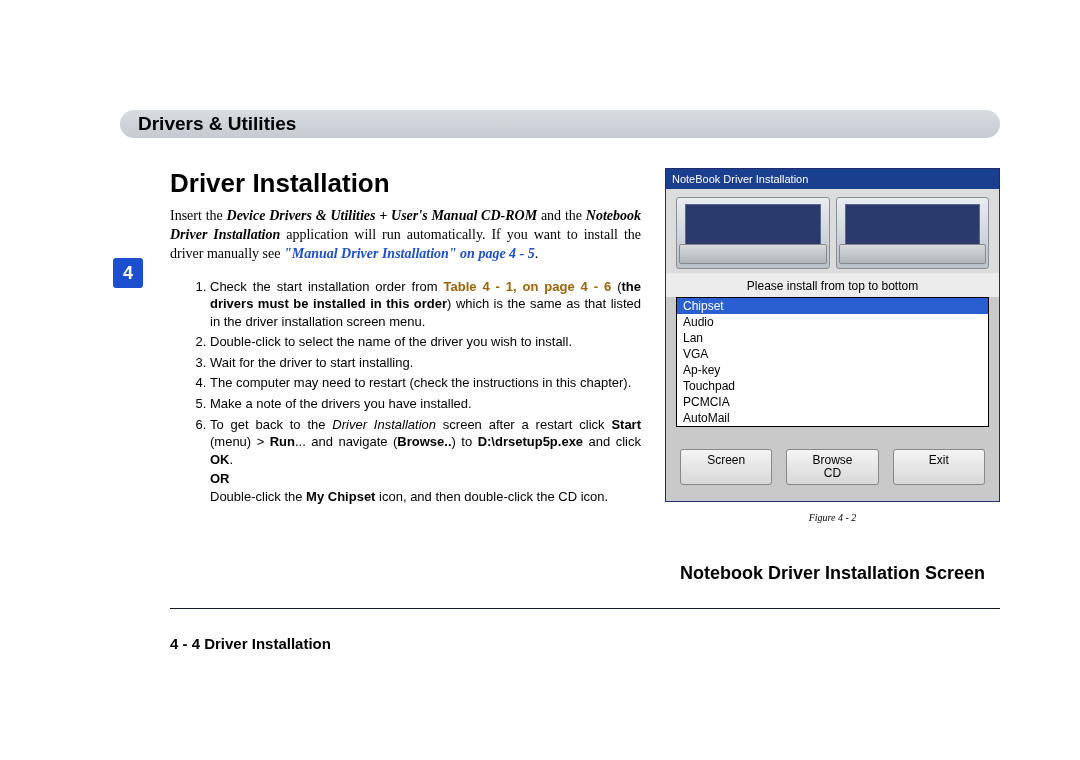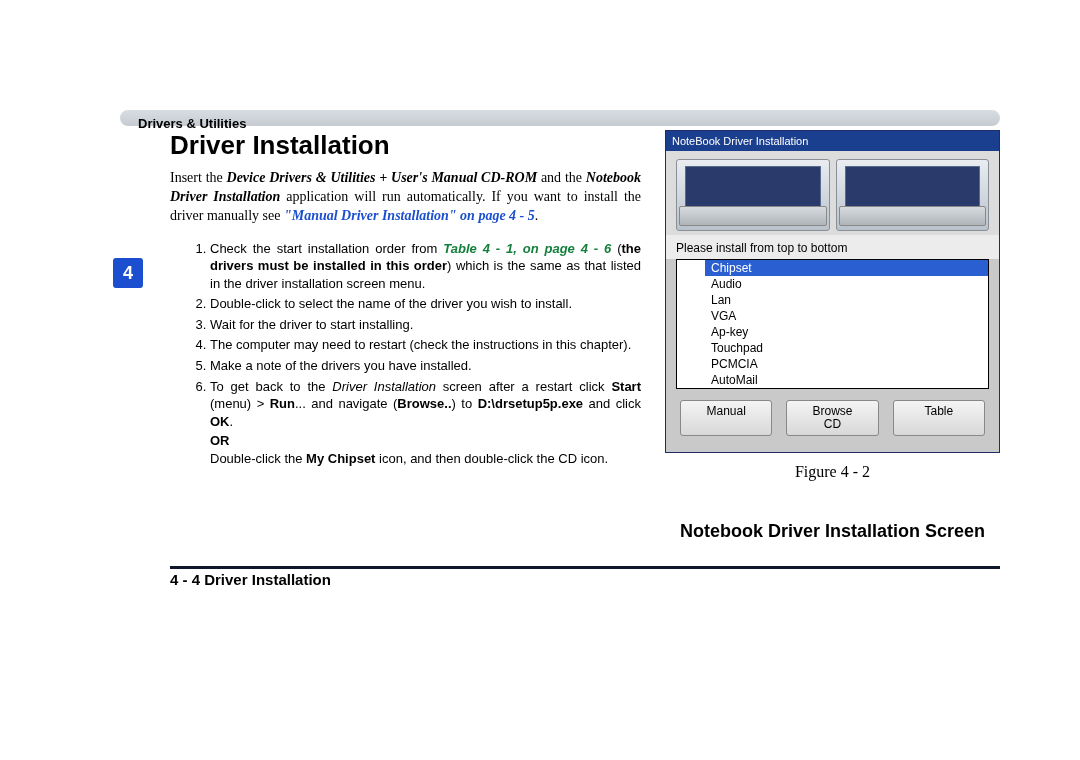--- a/index.html
+++ b/index.html
@@ -14,27 +14,27 @@
   .page {
     position: absolute;
     top: 110px;
     left: 120px;
     right: 80px;
     bottom: 60px;
   }
   .header-pill {
     background: linear-gradient(#d8dde2, #c5cbd1);
     border-radius: 14px;
-    height: 16px;
+    height: 28px;
     line-height: 28px;
     padding: 0 18px;
     font-weight: bold;
-    font-size: 13px;
+    font-size: 19px;
     color: #000;
-    margin-bottom: 4px;
+    margin-bottom: 30px;
   }
   .two-col {
     display: flex;
     gap: 24px;
     align-items: flex-start;
   }
   .col-left { flex: 1 1 55%; }
   .col-right { flex: 0 0 335px; }
   .tab-4 {
     position: absolute;
@@ -65,21 +65,21 @@
   }
   .intro .bi { font-weight: bold; font-style: italic; }
   .intro .xref { color: #1b4fcf; font-weight: bold; font-style: italic; }
   ol.steps {
     margin-left: 72px;
     font-size: 13px;
     line-height: 1.35;
     padding-left: 18px;
   }
   ol.steps li { margin-bottom: 3px; text-align: justify; }
-  .xref2 { color: #15803d; font-weight: bold; font-style: italic; }
+  .xref2 { color: #a16207; font-weight: bold; }
   .bold { font-weight: bold; }
   .ital { font-style: italic; }
   .or-blk { margin-top: 2px; }
   
   .fig-frame {
     border: 1px solid #1f2b6b;
     background: #c9c9c9;
     width: 335px;
     font-size: 11px;
   }
@@ -115,27 +115,27 @@
     position: absolute;
     left: 2px; right: 2px; bottom: 4px; height: 18px;
     background: linear-gradient(#d7dbe0, #b0b5ba);
     border: 1px solid #888;
     border-radius: 2px;
   }
   .install-note {
     background: #ececec;
     padding: 6px 10px 4px 10px;
     font-size: 12px;
+    text-align: center;
   }
   .driver-list {
-    margin: 0 10px 5px 10px;
+    margin: 0 10px 16px 10px;
     border: 1px solid #000;
     background: #fff;
     font-size: 12px;
-    padding-left: 28px;
   }
   .driver-list div {
     padding: 1px 6px;
   }
   .driver-list div.selected {
     background: #2a5fd1;
     color: #fff;
   }
   .fig-btns {
     display: flex;
@@ -152,31 +152,32 @@
     font-size: 12px;
     padding: 4px 2px;
     line-height: 1.1;
   }
   .caption {
     text-align: center;
     margin-top: 10px;
   }
   .caption .fig-num {
     font-family: "Times New Roman", Times, serif;
-    font-size: 16px;
+    font-style: italic;
+    font-size: 10px;
   }
   .caption .fig-name {
     font-weight: bold;
     font-size: 18px;
     margin-top: 40px;
   }
   .footer-rule {
-    border-top: 3px solid #0f172a;
+    border-top: 1px solid #0f172a;
     margin-top: 24px;
-    padding-top: 2px;
+    padding-top: 26px;
     font-weight: bold;
     font-size: 15px;
     margin-left: 50px;
   }
 </style>
 </head>
 <body>
 
 <div class="page">
   <div class="header-pill">Drivers &amp; Utilities</div>
@@ -221,24 +222,24 @@
           <div class="selected">Chipset</div>
           <div>Audio</div>
           <div>Lan</div>
           <div>VGA</div>
           <div>Ap-key</div>
           <div>Touchpad</div>
           <div>PCMCIA</div>
           <div>AutoMail</div>
         </div>
         <div class="fig-btns">
-          <div class="win-btn">Manual</div>
+          <div class="win-btn">Screen</div>
           <div class="win-btn" style="white-space:pre-line">Browse
 CD</div>
-          <div class="win-btn">Table</div>
+          <div class="win-btn">Exit</div>
         </div>
       </div>
       <div class="caption">
         <div class="fig-num">Figure 4 - 2</div>
         <div class="fig-name">Notebook Driver Installation Screen</div>
       </div>
     </div>
   </div>
 
   <div class="footer-rule">4 - 4 Driver Installation</div>

